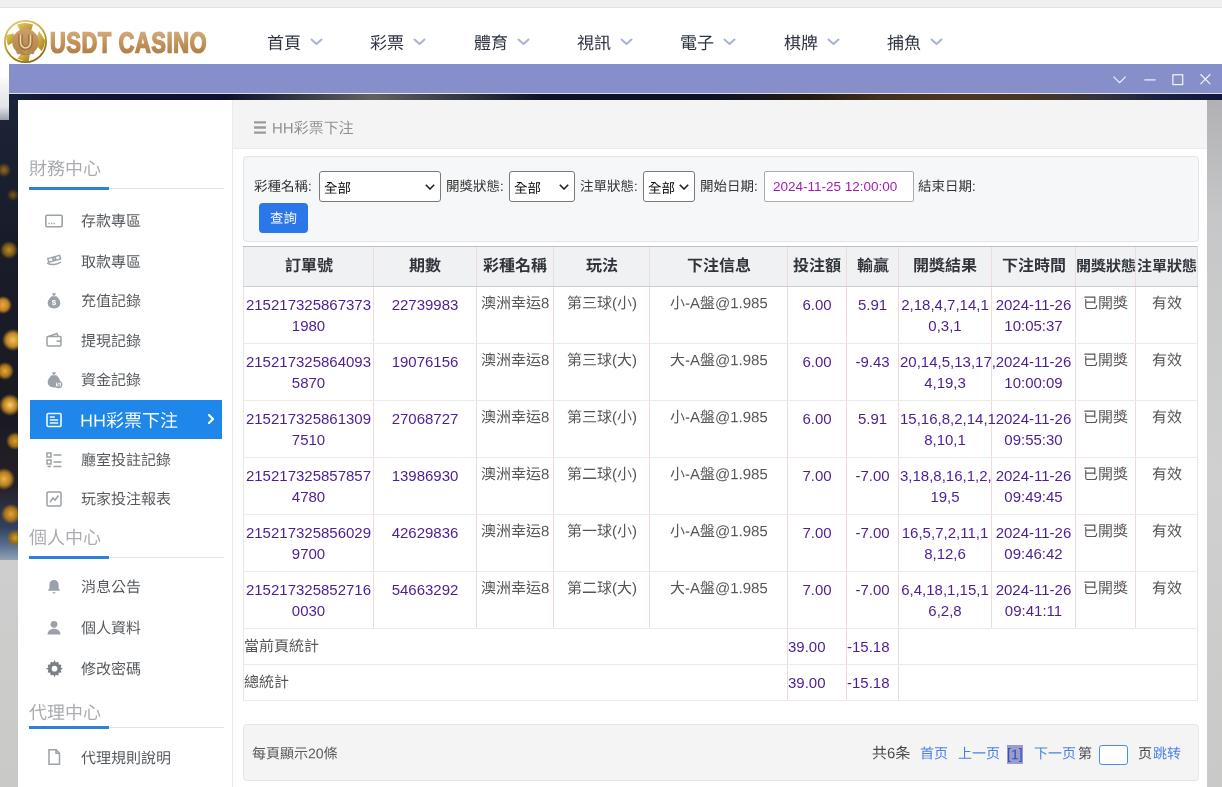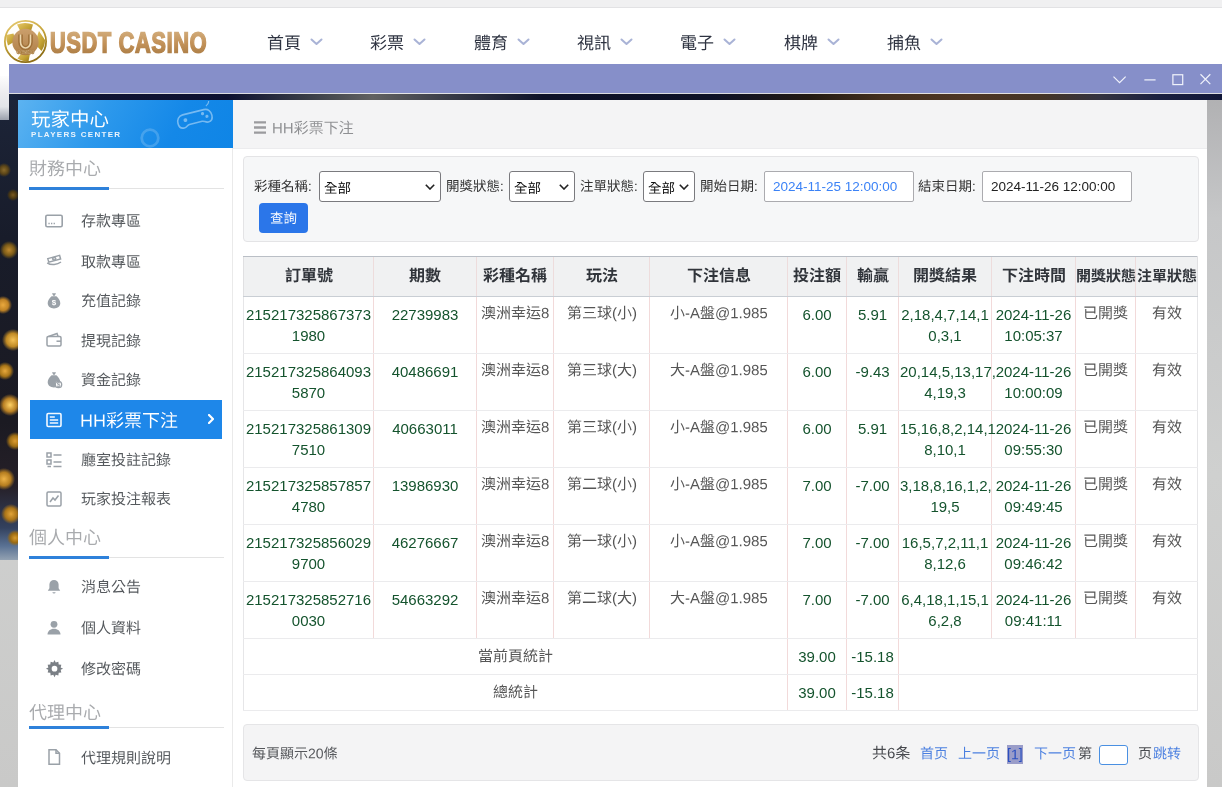--- a/index.html
+++ b/index.html
@@ -124,38 +124,20 @@
 radial-gradient(11px 11px at 4px 379px,#eeb347 0%,#b67e20 60%,rgba(40,30,15,0) 100%),
 radial-gradient(10px 10px at 11px 414px,#e2a438 0%,#aa7418 60%,rgba(40,30,15,0) 100%),
 radial-gradient(8px 8px at 15px 438px,#d89b2e 0%,#9a6a12 60%,rgba(40,30,15,0) 100%),
 linear-gradient(180deg,#1c2438 0%,#181c2a 30%,#1b1a22 70%,#262028 84%,#33415e 93%,#5a7294 97%,#93a2b2 100%)"></div>
 <div class="ab" style="left:0;top:76px;width:9px;height:44px;background:linear-gradient(180deg,#fdfdfd 0%,#ececef 40%,#e2e4e8 70%,#9aa0ac 100%)"></div>
 <div class="ab" style="left:9px;top:93px;width:1213px;height:7px;background:
 linear-gradient(180deg,rgba(255,255,255,.85) 0px,rgba(255,255,255,.85) 1px,rgba(255,255,255,0) 1.5px),
 linear-gradient(90deg,#16223c 0%,#121634 3%,#0d1130 18%,#3c4048 25%,#616161 30%,#3a3d48 36%,#0e1228 44%,#0d1126 58%,#231a12 66%,#44301e 72%,#4e3624 79%,#453526 85%,#343340 90%,#1a2040 95%,#111738 100%)"></div>
 <div class="ab" style="left:18px;top:100px;width:1189px;height:687px;background:#fff"></div>
 <div class="ab" style="left:18px;top:100px;width:215px;height:687px;background:#fff;border-right:1px solid #eaeaea">
-    <div class="ab" style="left:0;top:0;width:215px;height:48px;background:linear-gradient(118deg,#5cb3f1 0%,#2d99ec 38%,#1488e8 72%,#0f85e6 100%);overflow:hidden">
-<svg class="ab" style="right:13px;top:1px" width="48" height="36" viewBox="0 0 66 44" fill="none" stroke="rgba(255,255,255,.42)" stroke-width="2.2">
-<g transform="rotate(-14 33 20)">
-<path d="M16 12 C10 12 7 17 7 22 C7 27 10 30 14 30 C18 30 19 27 22 27 L40 27 C43 27 44 30 48 30 C52 30 55 27 55 22 C55 17 52 12 46 12 Z"></path>
-<circle cx="18" cy="20" r="2.6" fill="rgba(255,255,255,.42)" stroke="none"></circle>
-<circle cx="43" cy="17" r="2.2" fill="rgba(255,255,255,.42)" stroke="none"></circle>
-<circle cx="48" cy="22" r="2.2" fill="rgba(255,255,255,.42)" stroke="none"></circle>
-<path d="M50 8 C54 6 56 4 55 1" stroke-width="1.6"></path>
-        </g>
-      </svg>
-<svg class="ab" style="left:120px;top:26px" width="24" height="24" viewBox="0 0 26 26">
-        <circle cx="13" cy="13" r="9" fill="none" stroke="rgba(255,255,255,.18)" stroke-width="3"></circle>
-      </svg>
-<svg class="g" style="position:absolute;left:13px;top:9.2px;width:78.0px;height:19.5px" viewBox="0 -17.16 78.0 19.5">
-        <use href="#g8" fill="#ffffff"></use>
-      </svg>
-      <div class="ab" style="left:13px;top:29.5px;font-size:8px;letter-spacing:1.3px;color:#eaf4fd;font-weight:bold">PLAYERS CENTER</div>
-    </div>
     <svg class="g" style="position:absolute;left:11px;top:59.0px;width:72.0px;height:18px" viewBox="0 -15.84 72.0 18">
       <use href="#g9" fill="#a9abae"></use>
     </svg>
     <div class="ab" style="left:11px;top:88px;width:195px;height:1px;background:#e3e3e3"></div>
     <div class="ab" style="left:11px;top:87px;width:80px;height:3px;background:#2e81da"></div>
     <div class="ab" style="left:0;top:120.5px">
       <svg width="20" height="20" viewBox="0 0 20 20" class="ab" style="left:26px;top:-10px">
         <rect x="1.8" y="4.2" width="16.4" height="11.6" rx="1.5" stroke="#9aa1a8" fill="none" stroke-width="1.6"></rect>
         <path d="M4.4 12.6h1.3M7 12.6h1.3M9.6 12.6h1.3" stroke="#9aa1a8" stroke-width="1.5"></path>
       </svg>
@@ -334,31 +316,30 @@
       <svg class="g" style="position:absolute;left:4px;top:9px;width:27.0px;height:13.5px" viewBox="0 -11.88 27.0 13.5">
         <use href="#g26" fill="#111"></use>
       </svg>
       <svg width="10" height="6" viewBox="0 0 10 6" class="ab" style="right:5px;top:12.5px">
         <path d="M0.8 0.8 L5 5 L9.2 0.8" fill="none" stroke="#222" stroke-width="1.6"></path>
       </svg>
     </div>
     <svg class="g" style="position:absolute;left:467px;top:79.2px;width:57.8px;height:13.5px" viewBox="0 -11.88 57.8 13.5">
       <use href="#g29" fill="#333"></use>
     </svg>
-    <div class="ab" style="left:531px;top:71px;width:150px;height:31px;background:#fff;border:1px solid #ababaf;border-radius:2px;display:flex;align-items:center;padding-left:8px;font-size:13.5px;color:#3b82f6">2024-11-25 12:00:00</div>
+    <div class="ab" style="left:531px;top:71px;width:150px;height:31px;background:#fff;border:1px solid #ababaf;border-radius:2px;display:flex;align-items:center;padding-left:8px;font-size:13.5px;color:#a21caf">2024-11-25 12:00:00</div>
     <svg class="g" style="position:absolute;left:685px;top:79.2px;width:57.8px;height:13.5px" viewBox="0 -11.88 57.8 13.5">
       <use href="#g30" fill="#333"></use>
     </svg>
-    <div class="ab" style="left:749px;top:71px;width:150px;height:31px;background:#fff;border:1px solid #ababaf;border-radius:2px;display:flex;align-items:center;padding-left:8px;font-size:13.5px;color:#222">2024-11-26 12:00:00</div>
     <div class="ab" style="left:26px;top:103px;width:49px;height:30px;background:#2b76e9;border-radius:4px;display:flex;align-items:center;justify-content:center">
       <svg class="g" style="width:27.0px;height:13.5px" viewBox="0 -11.88 27.0 13.5">
         <use href="#g31" fill="#fff"></use>
       </svg>
     </div>
-    <table class="ab" style="left:10px;top:156px;width:954px;font-size:15px;color:#14532d">
+    <table class="ab" style="left:10px;top:146px;width:954px;font-size:15px;color:#4c1d95">
       <colgroup>
         <col style="width:130px">
         <col style="width:103px">
         <col style="width:77px">
         <col style="width:96px">
         <col style="width:138px">
         <col style="width:59px">
         <col style="width:52px">
         <col style="width:93px">
         <col style="width:84px">
@@ -419,21 +400,21 @@
           <td>2024-11-26<br>10:05:37</td>
           <td><svg class="g" style="width:45.0px;height:15px" viewBox="0 -13.20 45.0 15">
               <use href="#g46" fill="#565656"></use>
             </svg></td>
           <td><svg class="g" style="width:30.0px;height:15px" viewBox="0 -13.20 30.0 15">
               <use href="#g47" fill="#565656"></use>
             </svg></td>
         </tr>
         <tr class="dr">
           <td>215217325864093<br>5870</td>
-          <td>40486691</td>
+          <td>19076156</td>
           <td><svg class="g" style="width:68.3px;height:15px" viewBox="0 -13.20 68.3 15">
               <use href="#g43" fill="#565656"></use>
             </svg></td>
           <td><svg class="g" style="width:70.0px;height:15px" viewBox="0 -13.20 70.0 15">
               <use href="#g48" fill="#565656"></use>
             </svg></td>
           <td><svg class="g" style="width:97.8px;height:15px" viewBox="0 -13.20 97.8 15">
               <use href="#g49" fill="#565656"></use>
             </svg></td>
           <td>6.00</td>
@@ -442,21 +423,21 @@
           <td>2024-11-26<br>10:00:09</td>
           <td><svg class="g" style="width:45.0px;height:15px" viewBox="0 -13.20 45.0 15">
               <use href="#g46" fill="#565656"></use>
             </svg></td>
           <td><svg class="g" style="width:30.0px;height:15px" viewBox="0 -13.20 30.0 15">
               <use href="#g47" fill="#565656"></use>
             </svg></td>
         </tr>
         <tr class="dr">
           <td>215217325861309<br>7510</td>
-          <td>40663011</td>
+          <td>27068727</td>
           <td><svg class="g" style="width:68.3px;height:15px" viewBox="0 -13.20 68.3 15">
               <use href="#g43" fill="#565656"></use>
             </svg></td>
           <td><svg class="g" style="width:70.0px;height:15px" viewBox="0 -13.20 70.0 15">
               <use href="#g44" fill="#565656"></use>
             </svg></td>
           <td><svg class="g" style="width:97.8px;height:15px" viewBox="0 -13.20 97.8 15">
               <use href="#g45" fill="#565656"></use>
             </svg></td>
           <td>6.00</td>
@@ -488,21 +469,21 @@
           <td>2024-11-26<br>09:49:45</td>
           <td><svg class="g" style="width:45.0px;height:15px" viewBox="0 -13.20 45.0 15">
               <use href="#g46" fill="#565656"></use>
             </svg></td>
           <td><svg class="g" style="width:30.0px;height:15px" viewBox="0 -13.20 30.0 15">
               <use href="#g47" fill="#565656"></use>
             </svg></td>
         </tr>
         <tr class="dr">
           <td>215217325856029<br>9700</td>
-          <td>46276667</td>
+          <td>42629836</td>
           <td><svg class="g" style="width:68.3px;height:15px" viewBox="0 -13.20 68.3 15">
               <use href="#g43" fill="#565656"></use>
             </svg></td>
           <td><svg class="g" style="width:70.0px;height:15px" viewBox="0 -13.20 70.0 15">
               <use href="#g51" fill="#565656"></use>
             </svg></td>
           <td><svg class="g" style="width:97.8px;height:15px" viewBox="0 -13.20 97.8 15">
               <use href="#g45" fill="#565656"></use>
             </svg></td>
           <td>7.00</td>
@@ -587,21 +568,21 @@
       <use href="#g63" fill="#4a7fe0"></use>
     </svg>
   </div>
 <style>
 tr.hd td{height:40px;background:#f0f1f2;border-top:1px solid #babfc6;border-bottom:1px solid #c9ced4;border-left:1px solid #eddcdc;text-align:center;vertical-align:middle;padding:0}
 tr.hd td:first-child{border-left:1px solid #e0e0e2}
 tr.hd td:last-child{border-right:1px solid #e0e0e2}
 tr.dr td{height:57px;border-left:1px solid #f2dada;border-bottom:1px solid #ebebed;text-align:center;vertical-align:top;padding:7px 1px 0 1px;line-height:21px}
 tr.dr td:first-child{border-left:1px solid #e6e6e8}
 tr.dr td:last-child{border-right:1px solid #e6e6e8}
-tr.sr td{height:36px;border-bottom:1px solid #ebebed;text-align:center;vertical-align:middle;padding:0}
+tr.sr td{height:36px;border-bottom:1px solid #ebebed;vertical-align:middle;padding:0}
 tr.sr td:first-child{border-left:1px solid #e6e6e8}
 tr.sr td:last-child{border-right:1px solid #e6e6e8}
 tr.sr td:nth-child(2),tr.sr td:nth-child(3){border-left:1px solid #f2dada}
 tr.sr td:last-child{border-left:1px solid #f2dada}
 </style>
 <svg style="position:absolute;width:0;height:0" aria-hidden="true">
     <defs>
       <path id="g1" d="M4.1 -5.3H12.8V-3.6H4.1ZM4.1 -6.3V-8H12.8V-6.3ZM4.1 -2.6H12.8V-0.7H4.1ZM3.9 -13.9C4.4 -13.3 5 -12.5 5.3 -11.9H0.9V-10.7H7.8C7.7 -10.2 7.5 -9.7 7.4 -9.2H2.9V1.4H4.1V0.4H12.8V1.4H14.2V-9.2H8.7L9.3 -10.7H16.1V-11.9H11.8C12.3 -12.5 12.9 -13.2 13.3 -13.9L11.9 -14.3C11.6 -13.6 10.9 -12.6 10.4 -11.9H5.9L6.6 -12.3C6.3 -12.9 5.6 -13.7 5 -14.3Z M21.3 -7.1H29.9V-5.6H21.3ZM21.3 -4.6H29.9V-3H21.3ZM21.3 -9.7H29.9V-8.1H21.3ZM26.8 -0.9C28.7 -0.2 30.8 0.7 32 1.4L33.2 0.5C31.9 -0.2 29.7 -1.1 27.7 -1.7ZM23.1 -1.8C21.9 -1 19.6 -0.1 17.8 0.4C18.1 0.6 18.5 1.1 18.7 1.4C20.5 0.8 22.8 -0.1 24.3 -1ZM18.4 -13.4V-12.2H24.8C24.6 -11.7 24.5 -11.2 24.4 -10.7H20V-2H31.3V-10.7H25.7L26.2 -12.2H32.6V-13.4Z"></path>
       <path id="g2" d="M8.9 -14.1C7 -13.5 3.6 -13.1 0.9 -12.8C1 -12.5 1.2 -12.1 1.2 -11.8C4 -12 7.5 -12.4 9.7 -13ZM1.3 -10.6C2 -9.8 2.6 -8.7 2.8 -7.9L3.9 -8.4C3.6 -9.1 3 -10.3 2.3 -11.1ZM4.4 -11.2C4.8 -10.4 5.3 -9.3 5.5 -8.5L6.5 -8.9C6.4 -9.6 5.9 -10.7 5.4 -11.6ZM8.4 -11.6C8.1 -10.6 7.4 -9.2 6.9 -8.3L7.9 -7.9C8.4 -8.8 9.1 -10.1 9.7 -11.3ZM14.4 -14C13.4 -12.7 11.6 -11.3 10.1 -10.5C10.4 -10.3 10.8 -9.9 11 -9.6C12.6 -10.5 14.5 -12 15.6 -13.5ZM14.9 -9.3C13.8 -7.9 11.8 -6.5 10.2 -5.7C10.5 -5.4 10.9 -5 11.1 -4.7C12.9 -5.7 14.8 -7.2 16.1 -8.8ZM15.2 -4.5C14 -2.5 11.7 -0.7 9.2 0.3C9.6 0.6 9.9 1 10.1 1.4C12.7 0.2 15.1 -1.7 16.5 -4ZM6.2 -5.3H6.2L6.2 -5.3ZM4.9 -8.3V-6.5H1V-5.3H4.6C3.6 -3.6 1.9 -1.9 0.5 -1C0.7 -0.7 1.1 -0.2 1.2 0.1C2.5 -0.8 3.9 -2.3 4.9 -3.8V1.3H6.2V-4.1C7.2 -3.3 8.1 -2.2 8.6 -1.4L9.5 -2.3C8.9 -3.1 7.7 -4.4 6.4 -5.3H9.7V-6.5H6.2V-8.3Z M28 -1.8C29.4 -1 31.2 0.2 32 1L33 0.2C32.1 -0.6 30.3 -1.7 28.9 -2.5ZM20 -6.2V-5.2H31.1V-6.2ZM21.6 -2.5C20.7 -1.5 19.2 -0.5 17.8 0.2C18.1 0.4 18.5 0.8 18.7 1C20.1 0.3 21.8 -0.9 22.8 -2.1ZM17.9 -4V-2.9H24.9V1.4H26.1V-2.9H33.1V-4ZM19.1 -11.2V-7.3H32V-11.2H28V-12.5H32.8V-13.6H18.1V-12.5H22.9V-11.2ZM24.1 -12.5H26.8V-11.2H24.1ZM20.3 -10.3H22.9V-8.3H20.3ZM24.1 -10.3H26.8V-8.3H24.1ZM28 -10.3H30.7V-8.3H28Z"></path>
       <path id="g3" d="M7.7 -6.9V-5.9H16.2V-6.9ZM9.6 -4.2H14.1V-2.8H9.6ZM8.5 -5.1V-2H15.3V-5.1ZM2.9 -4.7C3.6 -4.3 4.4 -3.7 4.7 -3.2L5.4 -3.9C5 -4.3 4.2 -4.9 3.5 -5.4ZM9.3 -1.6C9.5 -1.1 9.8 -0.5 9.9 0H7.4V1H16.3V0H13.7L14.6 -1.6L13.4 -1.9C13.3 -1.4 13 -0.6 12.7 0H11C10.9 -0.5 10.6 -1.3 10.3 -1.9ZM8 -13V-7.8H15.7V-13H13.5V-14.3H12.4V-13H11.2V-14.3H10.1V-13ZM9 -10H10.3V-8.7H9ZM11.2 -10H12.5V-8.7H11.2ZM13.3 -10H14.7V-8.7H13.3ZM9 -12.1H10.3V-10.8H9ZM11.2 -12.1H12.5V-10.8H11.2ZM13.3 -12.1H14.7V-10.8H13.3ZM2.7 -1.7 3.2 -0.8 5.5 -2.2V0C5.5 0.2 5.4 0.3 5.3 0.3C5.1 0.3 4.5 0.3 3.8 0.3C4 0.5 4.1 1 4.2 1.3C5.1 1.3 5.7 1.2 6.1 1.1C6.5 0.9 6.6 0.6 6.6 0.1V-6.5H7.4V-9H6.6V-13.7H1.6V-9H0.9V-6.5H1.7V-3.7C1.7 -2.3 1.6 -0.6 0.7 0.7C1 0.9 1.4 1.2 1.6 1.4C2.6 -0 2.8 -2.1 2.8 -3.7V-6H5.5V-3.1C4.5 -2.5 3.5 -2 2.7 -1.7ZM6.2 -6.9H1.9V-8H6.4V-6.9ZM3.7 -11.6V-9H2.6V-12.7H5.6V-11.6ZM5.6 -9H4.5V-10.8H5.6Z M21.9 -4.9C24.1 -4.6 26.8 -3.8 28.2 -3.2L28.6 -4.1C27.1 -4.8 24.4 -5.4 22.3 -5.7ZM19.8 -8.1C20.4 -8.3 21.2 -8.3 30 -8.8C30.5 -8.3 30.9 -7.9 31.2 -7.5L32.3 -8.3C31.5 -9.2 29.9 -10.5 28.5 -11.5H33V-12.6H25.1C25.6 -13.1 26 -13.5 26.4 -14L25.1 -14.5C24.6 -13.9 24 -13.2 23.5 -12.6H18V-11.5H22.3C21.7 -10.9 21.1 -10.4 20.8 -10.2C20.2 -9.7 19.8 -9.4 19.4 -9.3C19.5 -9 19.7 -8.4 19.8 -8.1ZM27.2 -11C27.7 -10.6 28.3 -10.2 28.9 -9.7L21.6 -9.4C22.4 -10 23.2 -10.7 24 -11.5H27.9ZM21.8 -2 22.3 -0.8C24.3 -1.2 27.1 -1.7 29.9 -2.3V-0.1C29.9 0.1 29.8 0.2 29.5 0.2C29.2 0.2 28 0.2 27 0.2C27.1 0.5 27.3 1 27.3 1.3C28.8 1.3 29.9 1.3 30.4 1.1C31 1 31.2 0.6 31.2 -0.1V-7.5H20.1V-4.5C20.1 -2.9 19.9 -0.8 18.4 0.7C18.7 0.8 19.2 1.2 19.4 1.5C21.1 -0.2 21.4 -2.6 21.4 -4.4V-6.4H29.9V-3.3C26.9 -2.8 23.8 -2.2 21.8 -2Z"></path>

